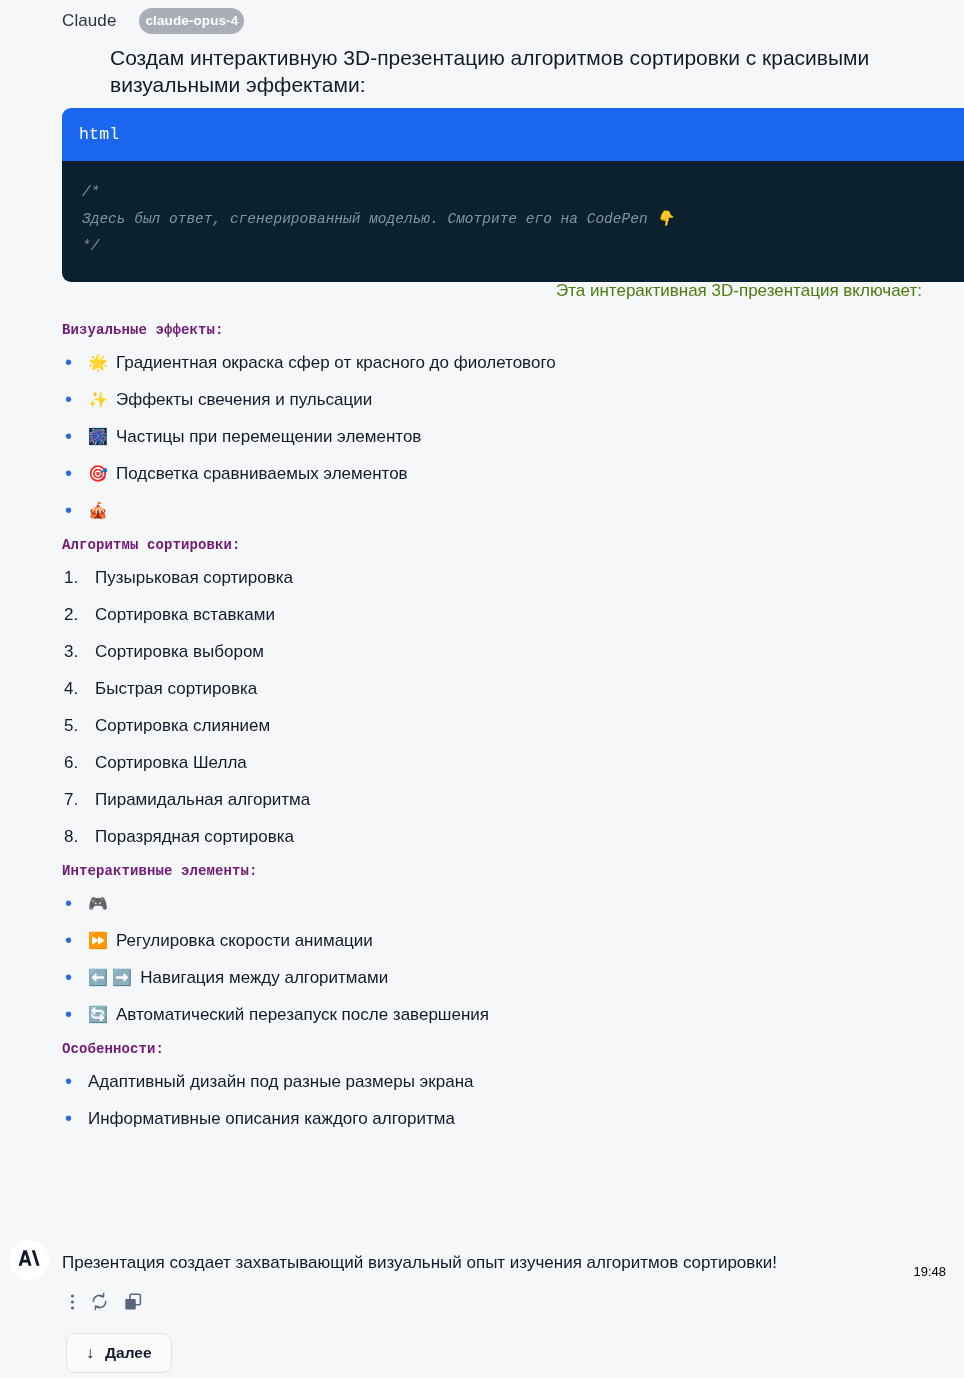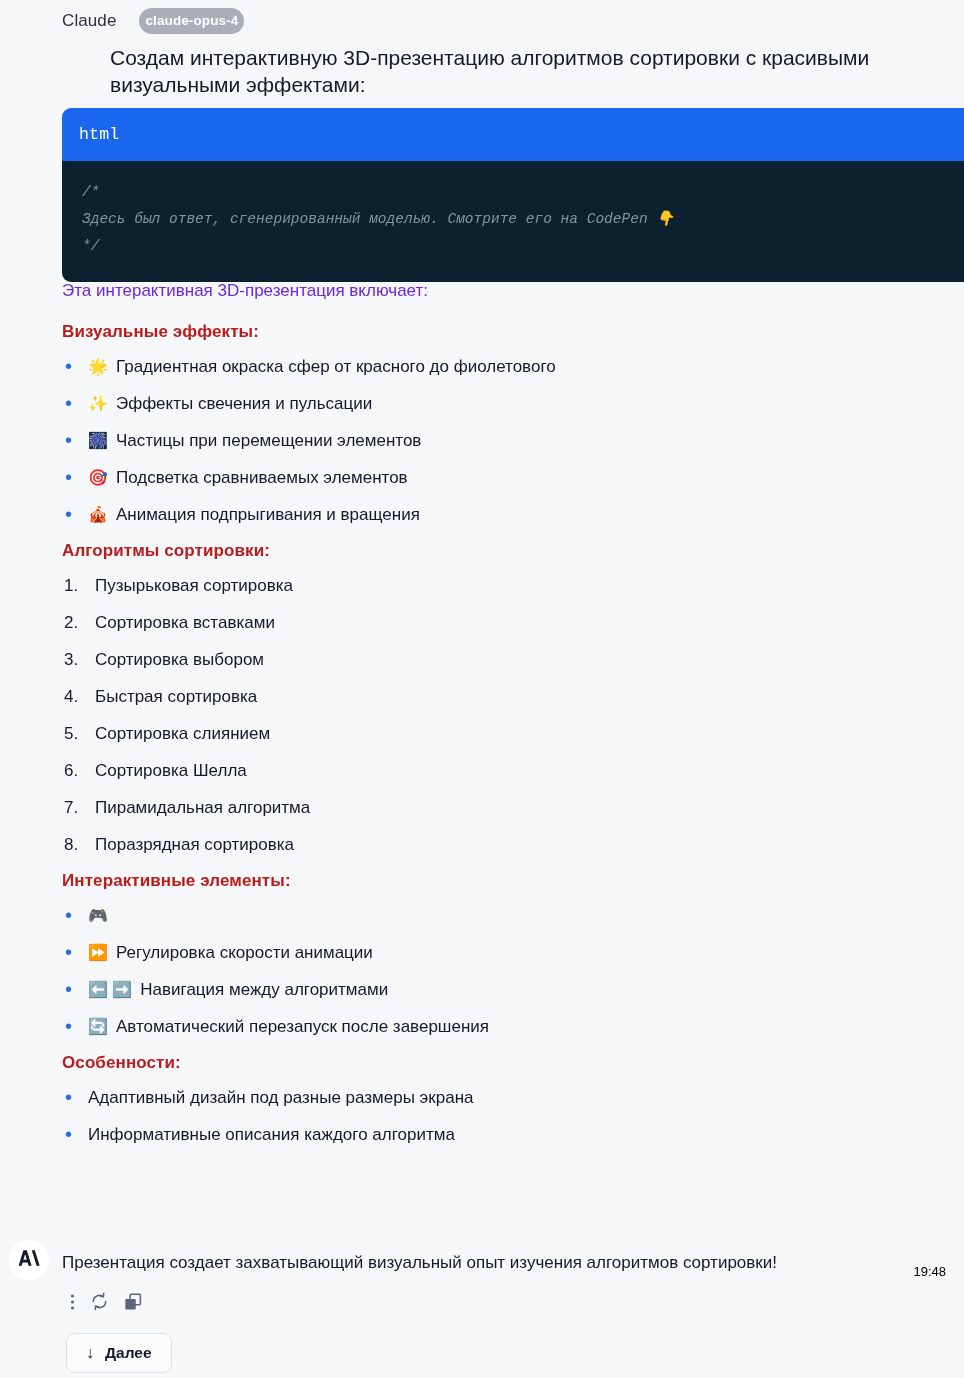--- a/index.html
+++ b/index.html
@@ -49,24 +49,24 @@
   .copy-ico { display: block; }
   .code-body {
     background: #0b2130; padding: 18px 20px 22px;
     font-family: "Liberation Mono", monospace;
     font-size: 14.5px; line-height: 27px;
     color: #7f95a4; font-style: italic; white-space: pre;
   }
 
   
   .content { position: absolute; left: 62px; top: 278px; width: 860px; }
-  .para { font-size: 17px; line-height: 26px; color: #6d28d9; margin: 0 0 18px; }
+  .para { font-size: 17px; line-height: 26px; color: #4d7c0f; margin: 0 0 18px; text-align: right; }
   .sec-title {
-    font-size: 17px; font-weight: bold; color: #b91c1c;
-    margin: 0 0 13px; letter-spacing: .1px;
+    font-size: 14px; font-weight: bold; color: #701a75;
+    margin: 0 0 13px; letter-spacing: .1px; font-family: Liberation Mono, monospace;
   }
 
   ul.bullets { list-style: none; margin: 0 0 14px; padding: 0; }
   ul.bullets li {
     position: relative; padding-left: 26px;
     font-size: 17px; line-height: 24px; color: #131a2c;
     margin-bottom: 13px; display: flex; align-items: baseline;
   }
   ul.bullets li::before {
     content: "\2022"; position: absolute; left: 3px; top: -1px;
@@ -155,21 +155,20 @@
           <li>
             <span class="emo">🎆</span>
             <span>Частицы при перемещении элементов</span>
           </li>
           <li>
             <span class="emo">🎯</span>
             <span>Подсветка сравниваемых элементов</span>
           </li>
           <li>
             <span class="emo">🎪</span>
-            <span>Анимация подпрыгивания и вращения</span>
           </li>
         </ul>
         <div class="sec-title">Алгоритмы сортировки:</div>
         <ol class="numbers">
           <li><span>Пузырьковая сортировка</span></li>
           <li><span>Сортировка вставками</span></li>
           <li><span>Сортировка выбором</span></li>
           <li><span>Быстрая сортировка</span></li>
           <li><span>Сортировка слиянием</span></li>
           <li><span>Сортировка Шелла</span></li>

